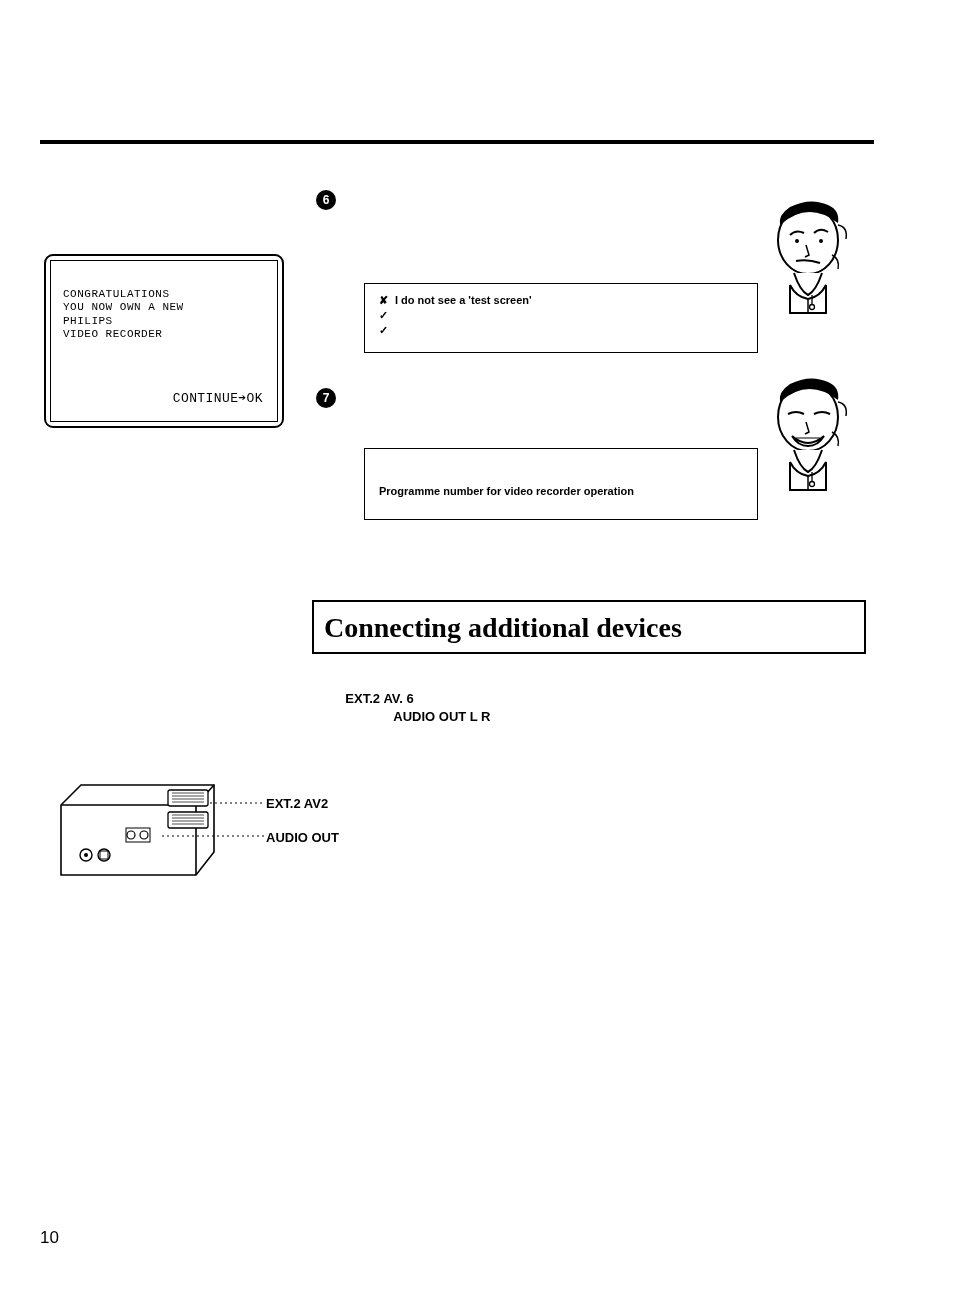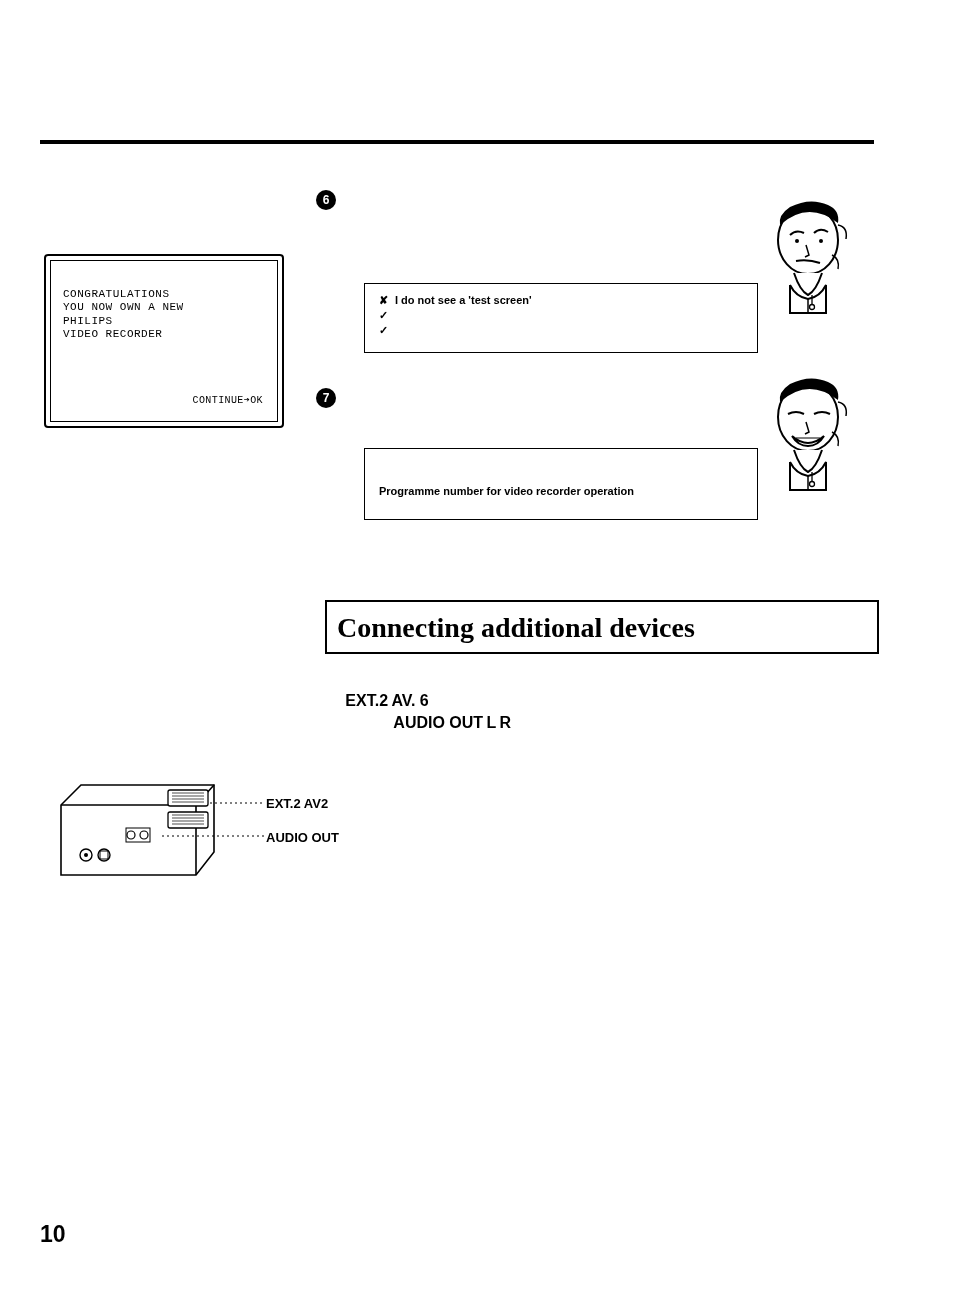--- a/index.html
+++ b/index.html
@@ -1,42 +1,42 @@
 <!DOCTYPE html>
 <html><head>
 <meta charset="utf-8">
 <style>
   * { box-sizing: border-box; margin: 0; padding: 0; }
   html, body { width: 954px; height: 1302px; background: #fff; font-family: Arial, Helvetica, sans-serif; color: #000; }
   .page { position: relative; width: 954px; height: 1302px; padding: 40px 80px 50px 40px; }
   .hr-top { position: absolute; left: 40px; right: 80px; top: 140px; height: 4px; background: #000; }
   .step-badge { display: inline-flex; align-items: center; justify-content: center; width: 20px; height: 20px; border-radius: 50%; background: #000; color: #fff; font-weight: bold; font-size: 12px; }
   .tv-box { position: absolute; left: 44px; top: 254px; width: 240px; height: 174px; }
-  .tv-outer { width: 100%; height: 100%; border: 2px solid #000; border-radius: 4px; padding: 4px; background: #fff; }
+  .tv-outer { width: 100%; height: 100%; border: 2px solid #000; border-radius: 9px; padding: 4px; background: #fff; }
   .tv-inner { width: 100%; height: 100%; border: 1px solid #000; padding: 14px 12px; position: relative; font-family: "Courier New", monospace; font-size: 11px; line-height: 1.2; letter-spacing: 0.5px; white-space: pre; }
-  .tv-continue { position: absolute; bottom: 14px; right: 14px; font-family: "Courier New", monospace; font-size: 10px; letter-spacing: 0.4px; }
+  .tv-continue { position: absolute; bottom: 14px; right: 14px; font-family: "Courier New", monospace; font-size: 13px; letter-spacing: 0.4px; }
   .step6-badge { position: absolute; left: 316px; top: 190px; }
   .step7-badge { position: absolute; left: 316px; top: 388px; }
   .callout { position: absolute; border: 1px solid #000; font-size: 11px; font-weight: bold; padding: 10px 14px 12px 14px; }
   .callout.one { left: 364px; top: 283px; width: 394px; height: 70px; }
   .callout.two { left: 364px; top: 448px; width: 394px; height: 72px; padding-top: 36px; }
   .callout .row { display: flex; align-items: flex-start; gap: 6px; margin-bottom: 2px; }
   .callout .mark { width: 10px; display: inline-block; font-weight: bold; }
   .face { position: absolute; width: 100px; height: 120px; }
   .face.one { left: 760px; top: 195px; }
   .face.two { left: 760px; top: 372px; }
-  .section-title-box { position: absolute; left: 312px; top: 600px; width: 554px; border: 2px solid #000; padding: 10px 10px 8px 10px; margin-left: 13px; }
+  .section-title-box { position: absolute; left: 312px; top: 600px; width: 554px; border: 2px solid #000; padding: 10px 10px 8px 10px; }
   .section-title-box h2 { font-family: Georgia, 'Times New Roman', serif; font-size: 28px; font-weight: bold; }
   .conn-text { position: absolute; left: 312px; top: 690px; width: 554px; font-size: 12px; line-height: 1.4; }
-  .conn-text b { font-weight: bold; font-size: 16px; }
+  .conn-text b { font-weight: bold; font-size: 13px; }
   .vcr-diagram { position: absolute; left: 56px; top: 780px; width: 230px; height: 120px; }
   .vcr-label { position: absolute; font-weight: bold; font-size: 13px; white-space: nowrap; }
   .vcr-label.ext { left: 210px; top: 16px; }
   .vcr-label.audio { left: 210px; top: 50px; }
-  .page-num { position: absolute; left: 40px; bottom: 54px; font-weight: bold; font-size: 23px; }
+  .page-num { position: absolute; left: 40px; bottom: 54px; font-weight: normal; font-size: 17px; }
 </style>
 </head>
 <body>
 
 <div class="page">
 
   <div class="hr-top"></div>
 
   <div class="tv-box">
     <div class="tv-outer">

